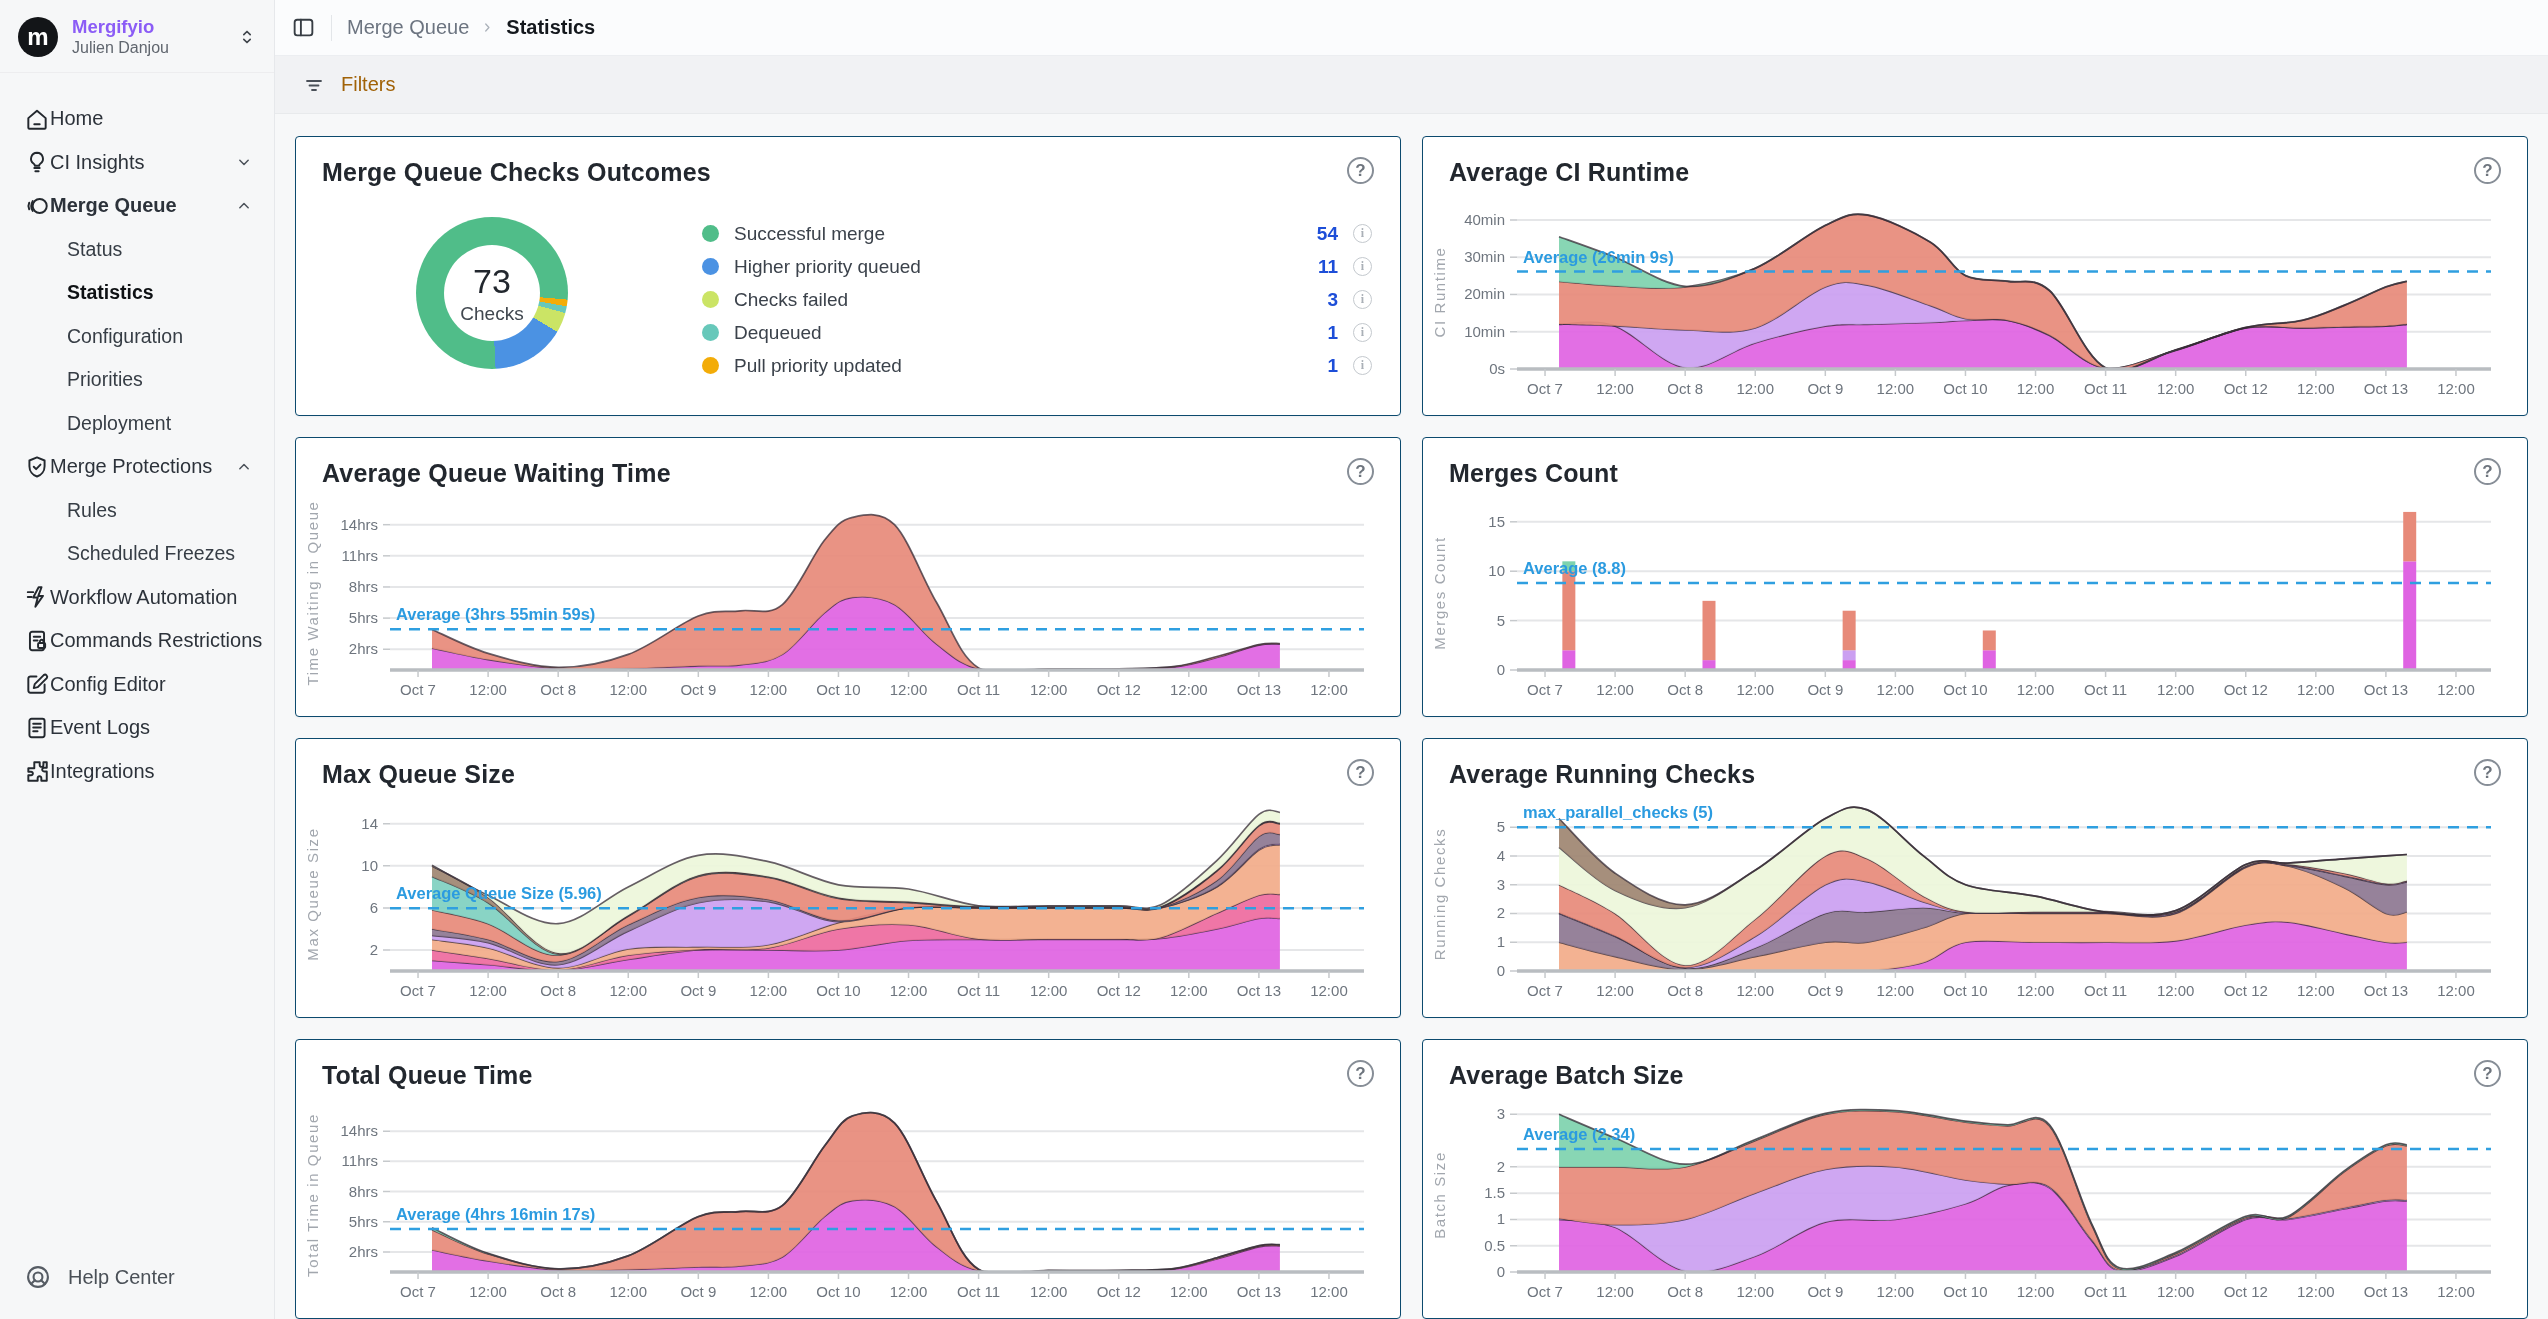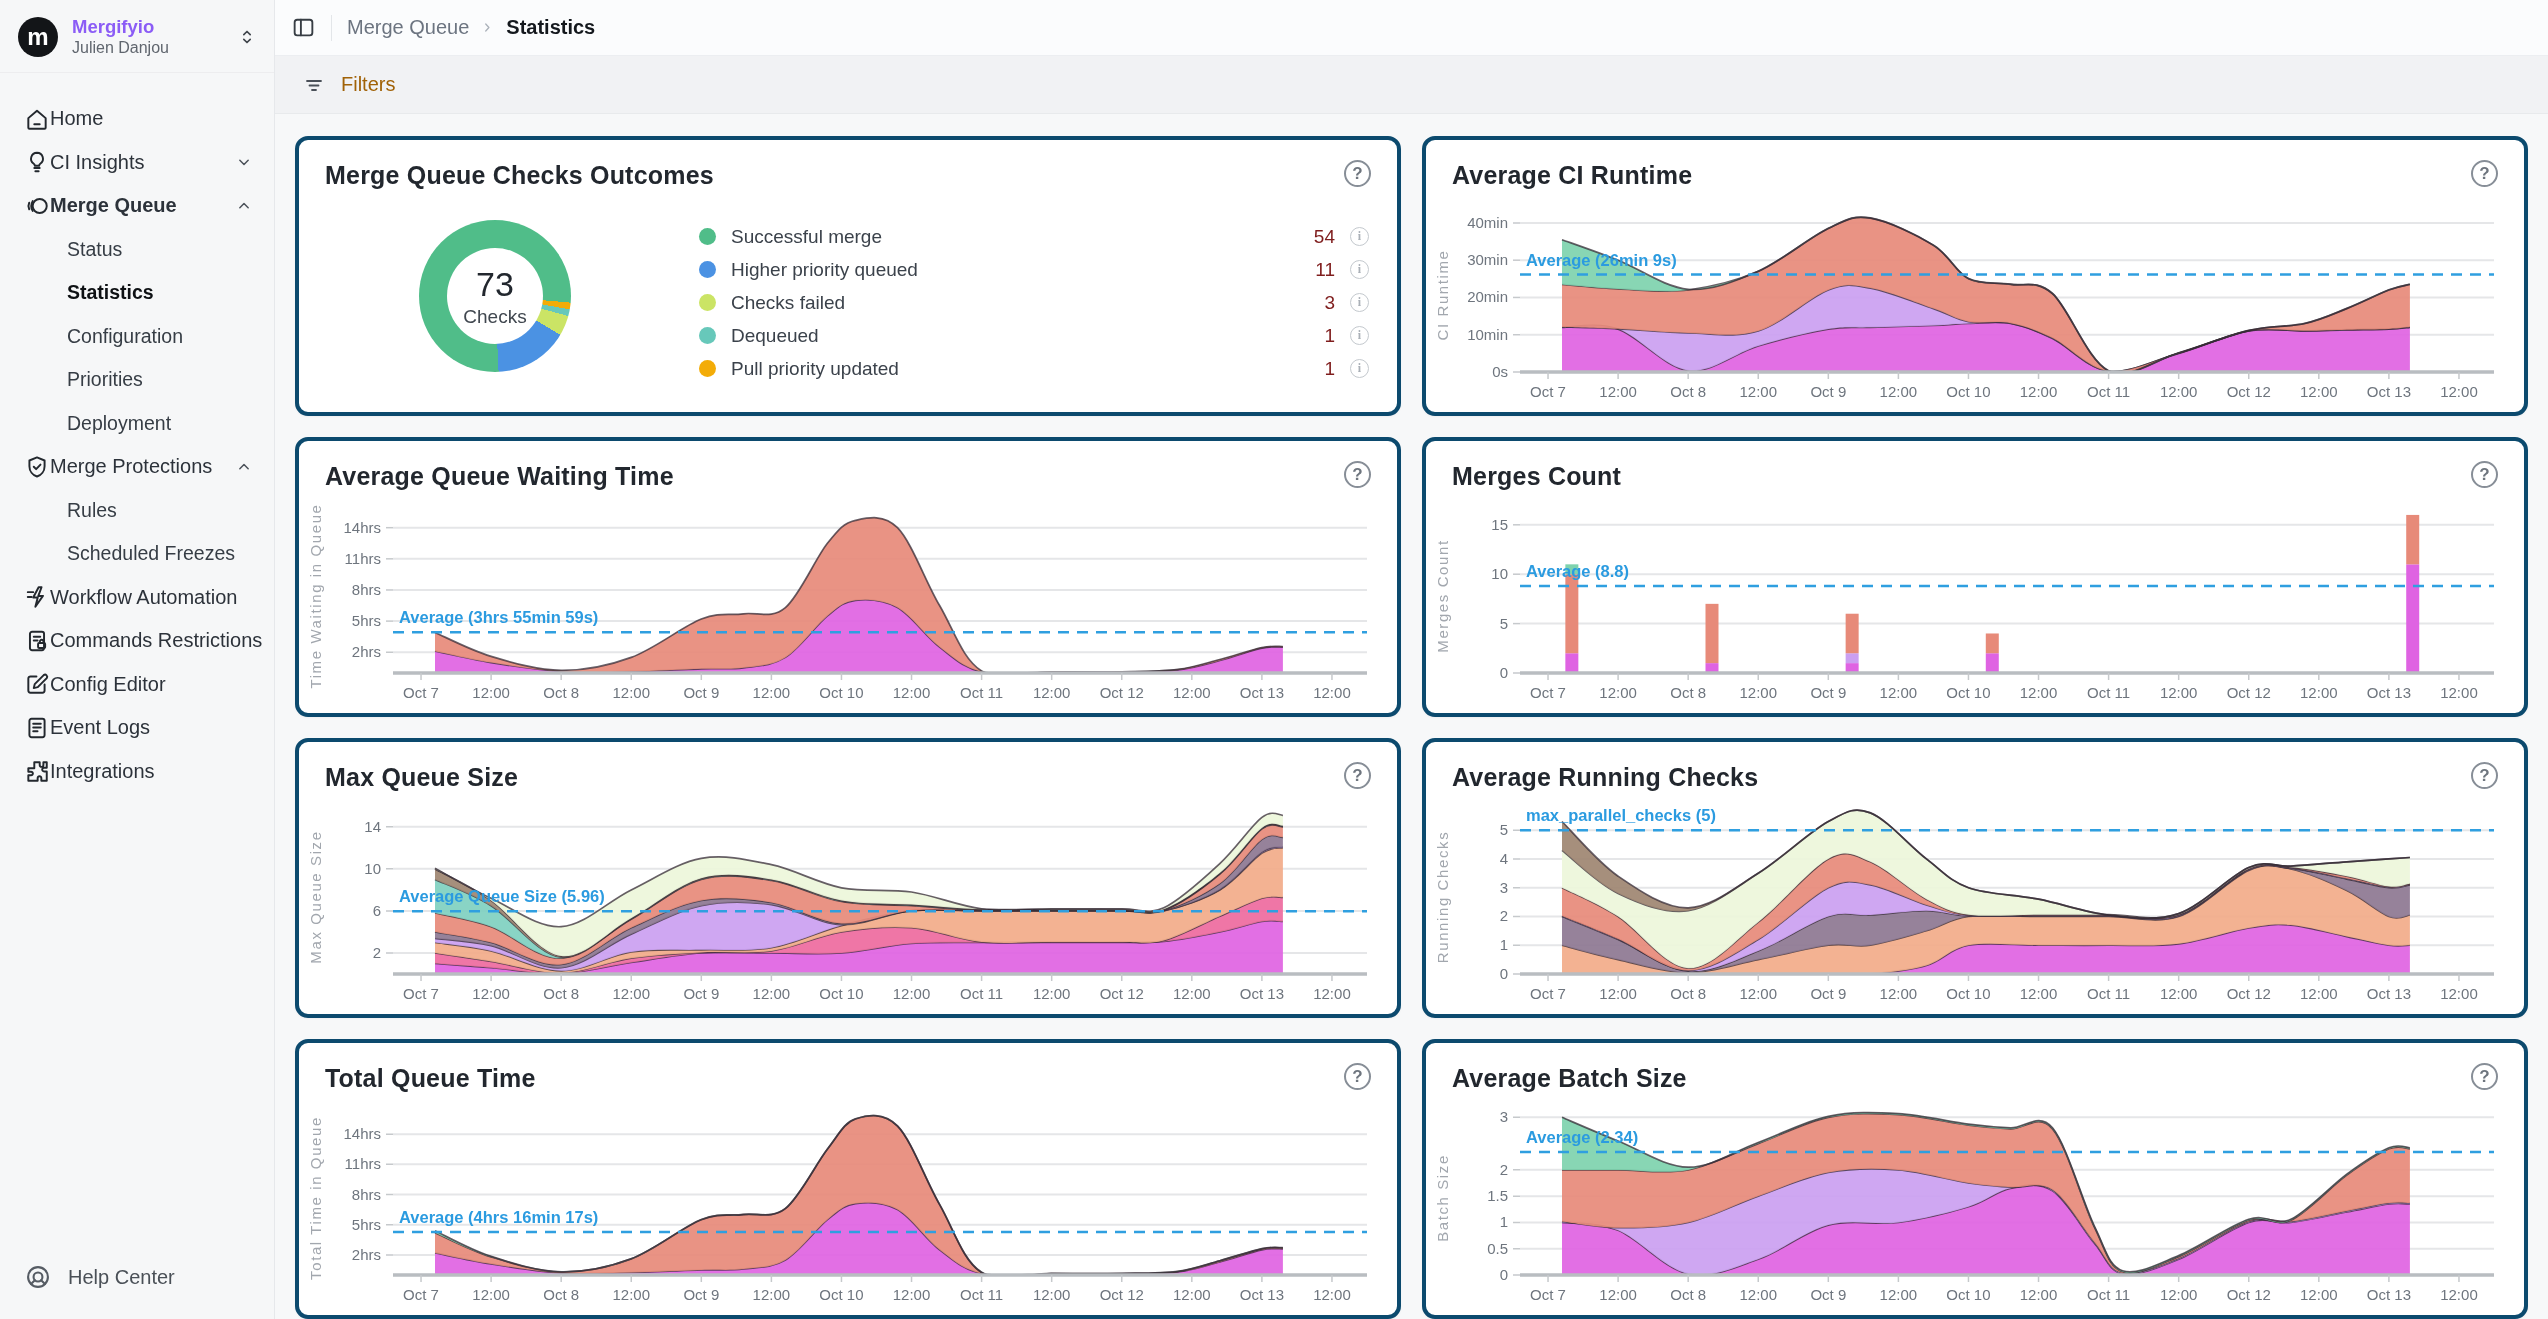--- a/index.html
+++ b/index.html
@@ -33,37 +33,37 @@
   .crumb .csep{color:#aab1b9}
   .crumb .current{font-weight:700;color:#14181d}
   .top-actions{margin-left:auto;display:flex;gap:15px;align-items:center}
   .btn{display:flex;align-items:center;gap:12px;height:46px;padding:0 17px;background:#fff;border:1px solid #dbdfe4;border-radius:10px;font-size:20px;font-weight:600;color:#1f242b;cursor:pointer}
   .btn .nic{width:24px;height:24px;color:#2a3037}
   .filters{height:58px;background:#f1f2f4;border-bottom:1px solid #e8eaec;display:flex;align-items:center;gap:15px;padding:0 27px;font-size:20px;font-weight:500;color:#a16207;flex:0 0 58px}
   .filters .nic{width:24px;height:24px;color:#4a5058}
   
   .content{flex:1;padding:22px 20px 0;overflow:hidden}
   .grid{display:grid;grid-template-columns:1fr 1fr;gap:21px}
-  .panel{background:#fff;border:4px solid #0c4a6e;border-radius:13px;height:280px;padding:18px 26px 19px;box-shadow:0 1px 2px rgba(16,24,40,.04);overflow:hidden}
+  .panel{background:#fff;border:1px solid #0c4a6e;border-radius:4px;height:280px;padding:18px 26px 19px;box-shadow:0 1px 2px rgba(16,24,40,.04);overflow:hidden}
   .panel-head{display:flex;align-items:flex-start}
   .panel-head h2{font-size:25px;font-weight:700;color:#22272e;letter-spacing:.2px;margin-top:3px}
   .help{margin-left:auto;width:27px;height:27px;border:2px solid #878e97;border-radius:50%;color:#6e757e;font-size:17px;font-weight:700;display:flex;align-items:center;justify-content:center;cursor:pointer;margin-top:2px}
   .chartwrap{position:relative;margin-top:8px;height:206px}
   .axis-title{position:absolute;left:-18px;top:47%;transform:translateY(-50%) rotate(180deg);writing-mode:vertical-rl;font-size:15px;color:#a2a7ae;letter-spacing:1.6px;white-space:nowrap}
   
   .donut-body{display:flex;align-items:flex-start;padding-top:16px}
   .donut{width:152px;height:152px;border-radius:50%;margin-left:94px;margin-top:14px;position:relative;flex:0 0 152px}
   .hole{position:absolute;inset:28px;background:#fff;border-radius:50%;display:flex;flex-direction:column;align-items:center;justify-content:center;gap:2px}
   .hole .v{font-size:34px;color:#22272e}
   .hole .l{font-size:19px;color:#40474f}
   .legend{width:670px;margin-left:auto;margin-right:2px;margin-top:14px}
   .leg-row{display:flex;align-items:center;gap:15px;height:33px}
   .dot{width:17px;height:17px;border-radius:50%;flex:0 0 17px}
   .leg-label{flex:1;font-size:19px;color:#3b424b}
-  .leg-val{font-size:19px;font-weight:400;color:#7f1d1d}
+  .leg-val{font-size:19px;font-weight:700;color:#1d4ed8}
   .i-icon{width:19px;height:19px;border:1.5px solid #c4c9ce;border-radius:50%;color:#aab0b7;font-size:12px;font-weight:700;display:flex;align-items:center;justify-content:center;font-family:"Liberation Serif","DejaVu Serif",serif}
   text{font-family:"Liberation Sans","DejaVu Sans",sans-serif}
 </style>
 </head>
 <body>
 
 <aside class="sidebar">
   <div class="org">
     <div class="avatar">m</div>
     <div class="org-meta">

